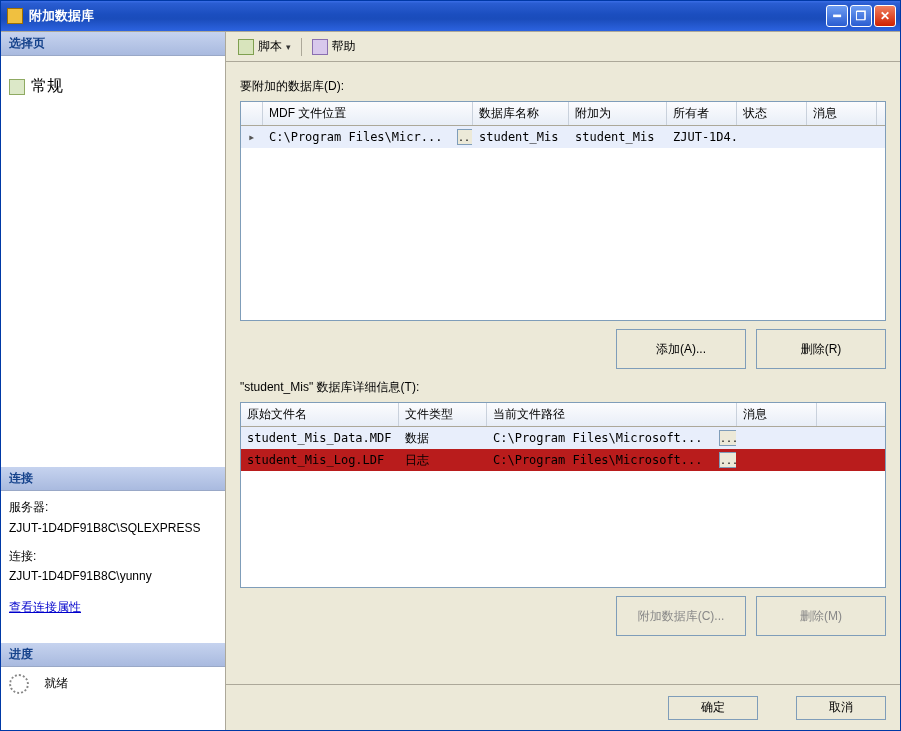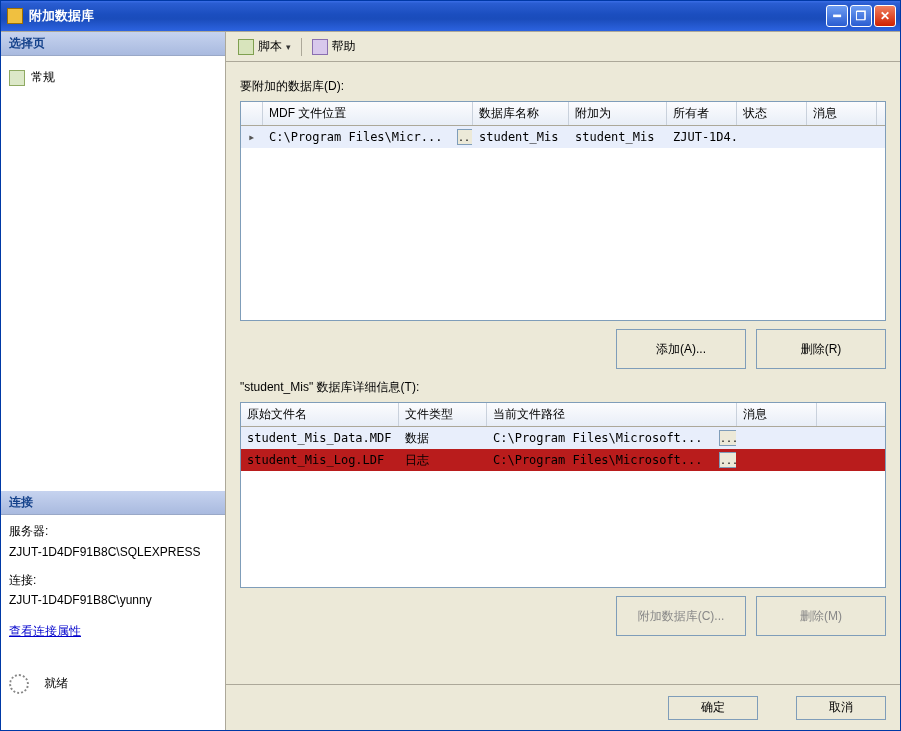--- a/index.html
+++ b/index.html
@@ -44,21 +44,21 @@
 .leftpanel {
   width: 225px; display: flex; flex-direction: column;
   background: #fff; border-right: 1px solid #aca899;
 }
 .panel-header {
   background: linear-gradient(#c6d3ef,#a9badf);
   color: #15428b; font-weight: bold;
   padding: 3px 8px; font-size: 12px;
   border-bottom: 1px solid #99a8c7;
 }
-.panel-body { padding: 10px 8px; font-size: 12px; color: #000; }
+.panel-body { padding: 17px 8px; font-size: 16px; color: #000; }
 .panel-body .item { display: flex; align-items: center; gap: 6px; padding: 3px 0; }
 .panel-body .sqicon { width:16px; height:16px; background:#dce8c8; border:1px solid #8faa62;}
 .leftspacer { flex: 1; }
 .linklike { color: #0000cc; text-decoration: underline; cursor: pointer; }
 .conn-section { padding: 6px 8px; font-size:12px; line-height:1.7; }
 .spinner { width:20px; height:20px; border:2px dotted #888; border-radius:50%; display:inline-block; vertical-align:middle;}
 
 
 .rightpanel {
   flex: 1; display: flex; flex-direction: column;
@@ -172,20 +172,21 @@
         <div style="height:8px"></div>
         <div>连接:</div>
         <div>ZJUT-1D4DF91B8C\yunny</div>
         <div style="height:10px"></div>
         <div class="item">
           <span class="sqicon"></span>
           <span class="linklike">查看连接属性</span>
         </div>
       </div>
       <div style="height:20px"></div>
+      <div class="panel-header">进度</div>
       <div class="conn-section">
         <span class="spinner"></span>
         <span style="margin-left:12px">就绪</span>
       </div>
       <div style="height:30px"></div>
     </div>
 
     <div class="rightpanel">
       <div class="toolbar">
         <div class="tbtn">

